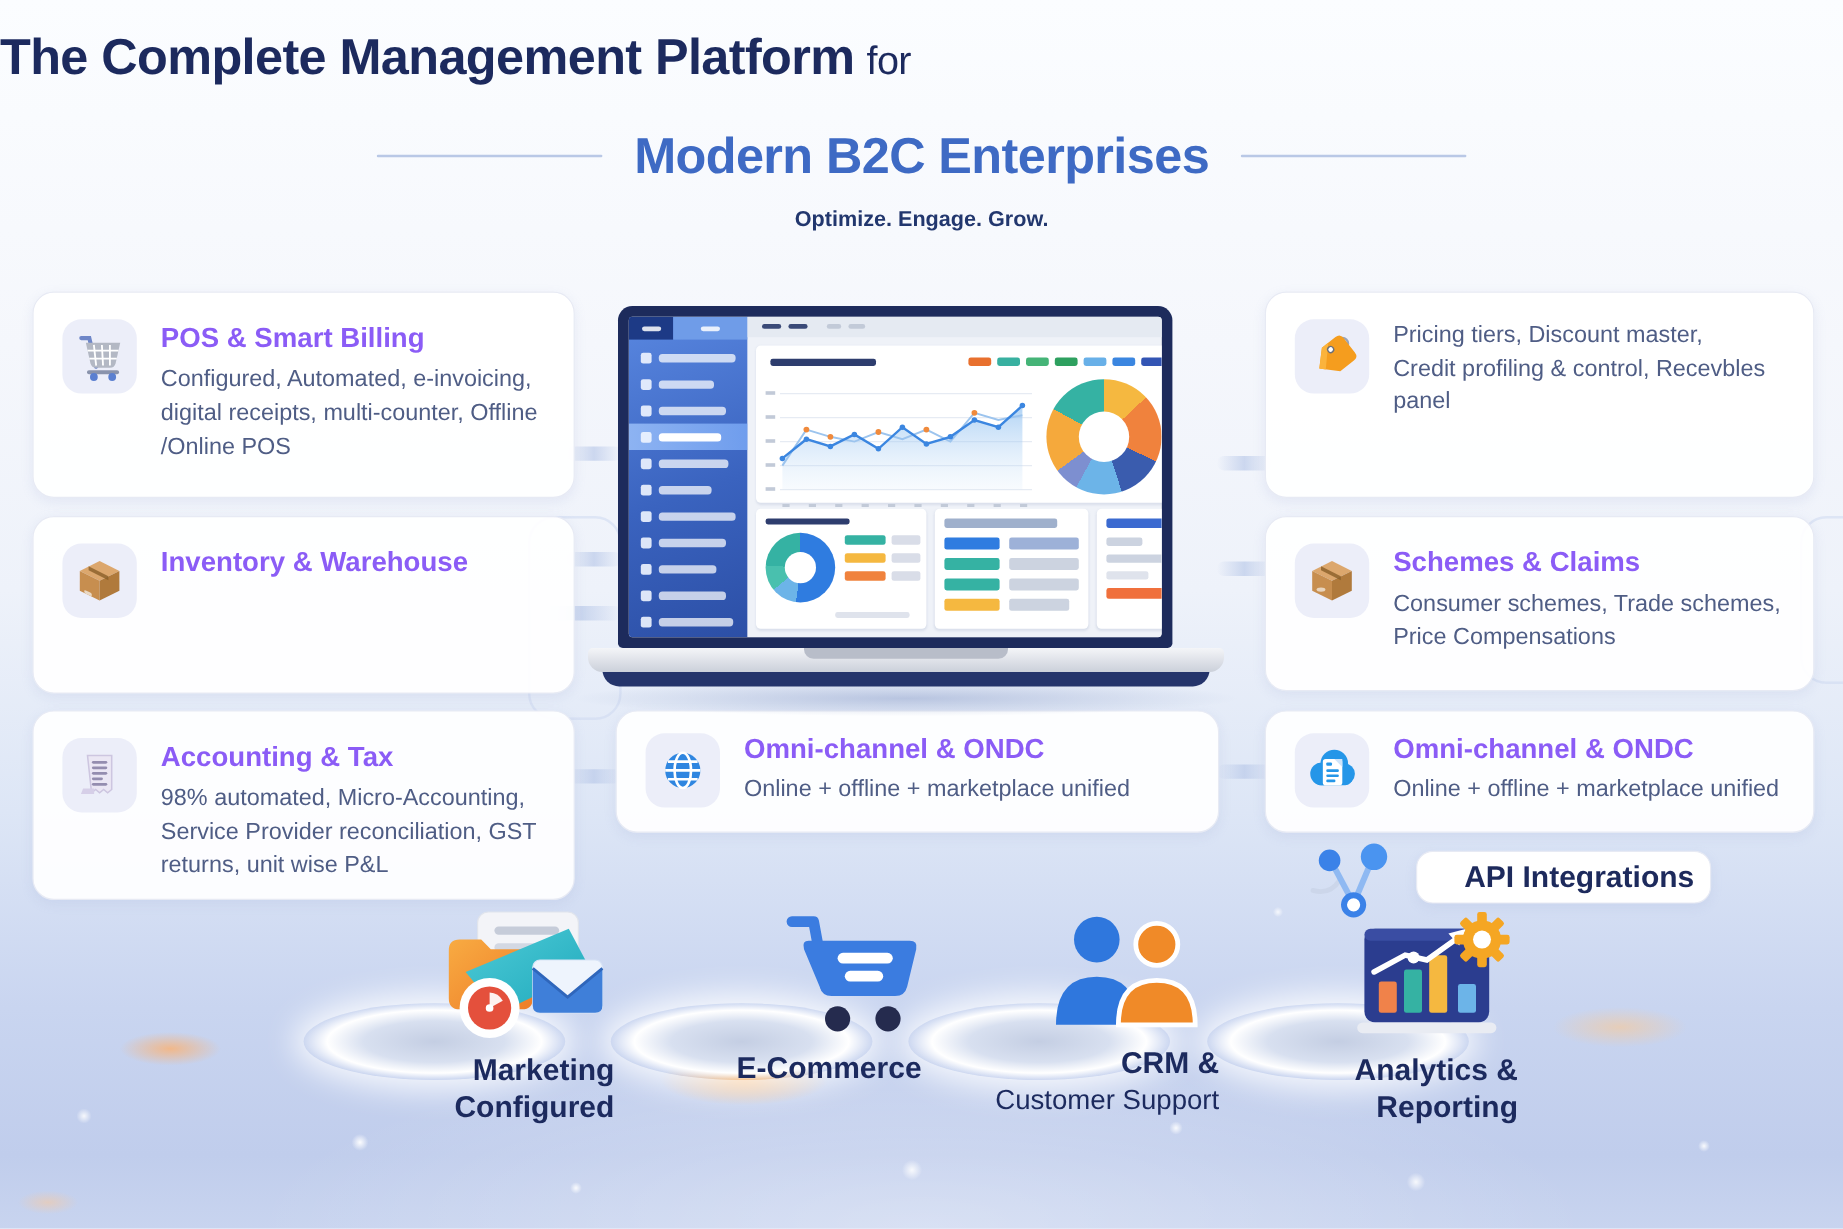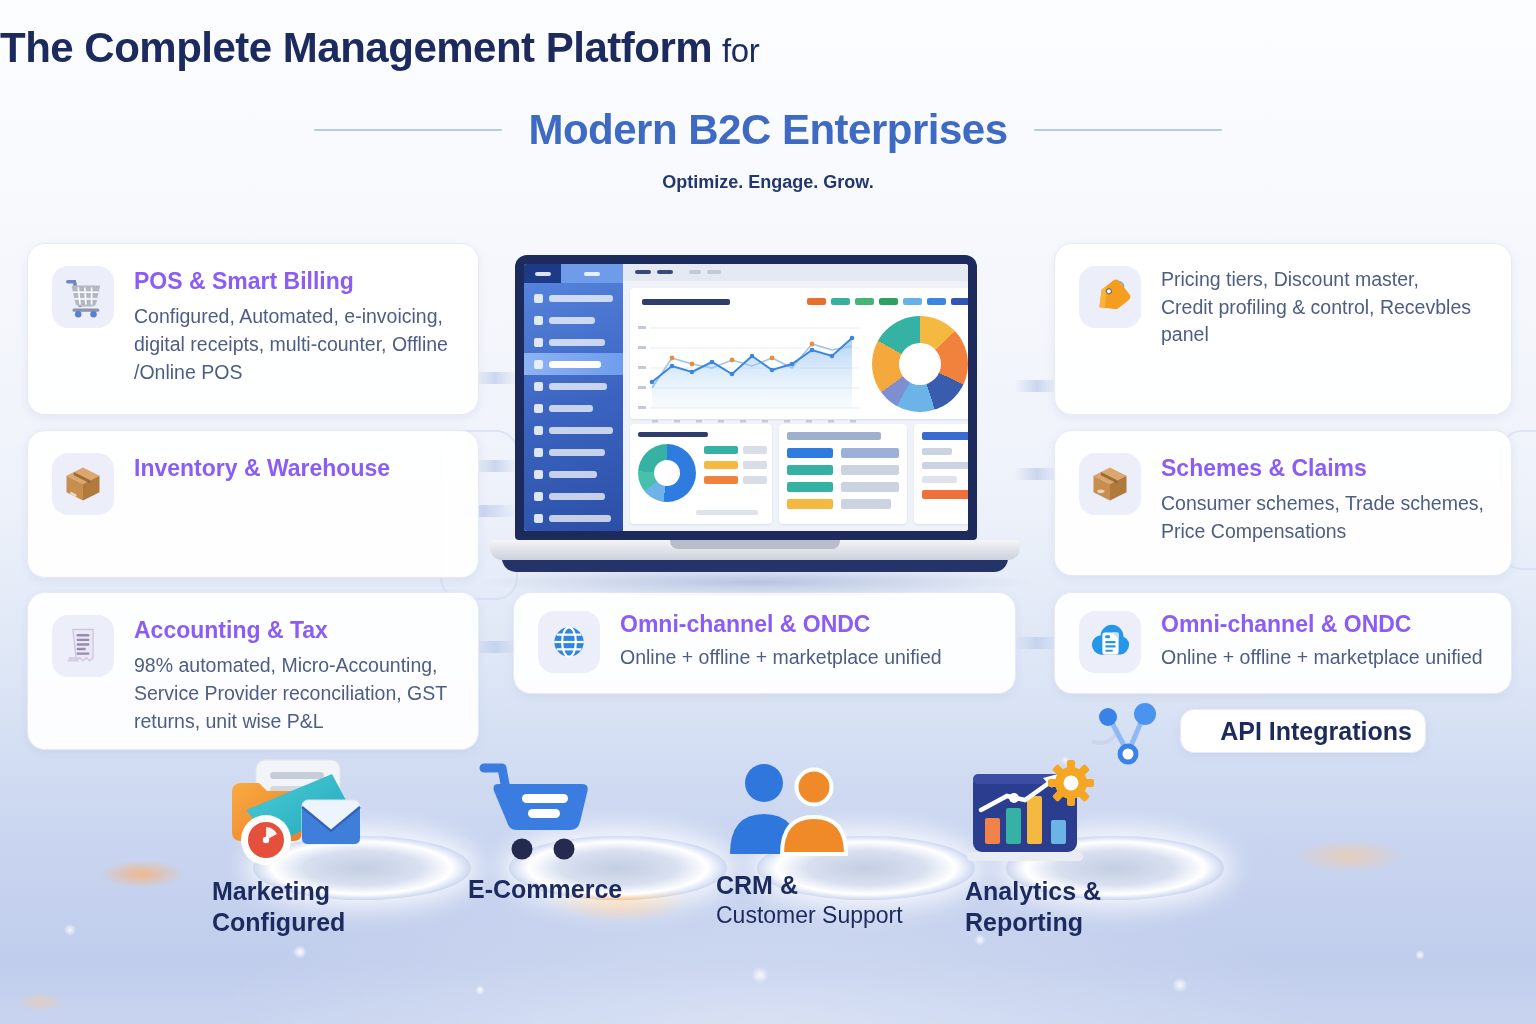--- a/index.html
+++ b/index.html
@@ -108,21 +108,21 @@
   .donut-sm::after { content:''; position:absolute; inset:16px; background:#fff; border-radius:50%; }
   .mini-leg { flex:1; display:flex; flex-direction:column; gap:7px; padding-top:2px; }
   .mini-leg .r { display:flex; gap:5px; } .mini-leg i { display:block; height:8px; border-radius:2px; }
   .uline { position:absolute; left:66px; bottom:9px; width:62px; height:5px; background:#dfe3ec; border-radius:2px; }
   .pB .hdr { width:84%; height:8px; border-radius:2px; background:#9fb0cc; margin-bottom:8px; }
   .pB .r { display:flex; gap:8px; margin-bottom:7px; } .pB .r i { display:block; height:10px; border-radius:2px; }
   .pC .hdr { width:100%; height:8px; border-radius:2px; background:#3b6ad0; margin-bottom:8px; }
   .pC i { display:block; border-radius:2px; background:#ccd3e0; margin-bottom:7px; }
 
   
-  .feature { position:absolute; top:756px; width:300px; margin-left:-150px; text-align:left; height:215px; }
+  .feature { position:absolute; top:756px; width:300px; margin-left:-150px; text-align:right; height:215px; }
   .pedestal { position:absolute; left:50%; top:80px; width:218px; height:64px; margin-left:-109px; border-radius:50%;
     background:radial-gradient(ellipse at center, #c4cee3 0%, #d8e0f0 38%, #ffffff 58%, rgba(255,255,255,0) 72%);
     box-shadow:0 0 26px 8px rgba(255,255,255,.85); }
   .f-icon { position:relative; z-index:2; }
   .f-label { position:relative; z-index:2; margin-top:4px; line-height:1.25; }
   .f-label span { display:block; font-size:25px; font-weight:700; color:#1c2a5e; }
   .feature.crm .f-label span:nth-child(2) { font-weight:500; font-size:23px; }
 </style>
 </head>
 <body>

